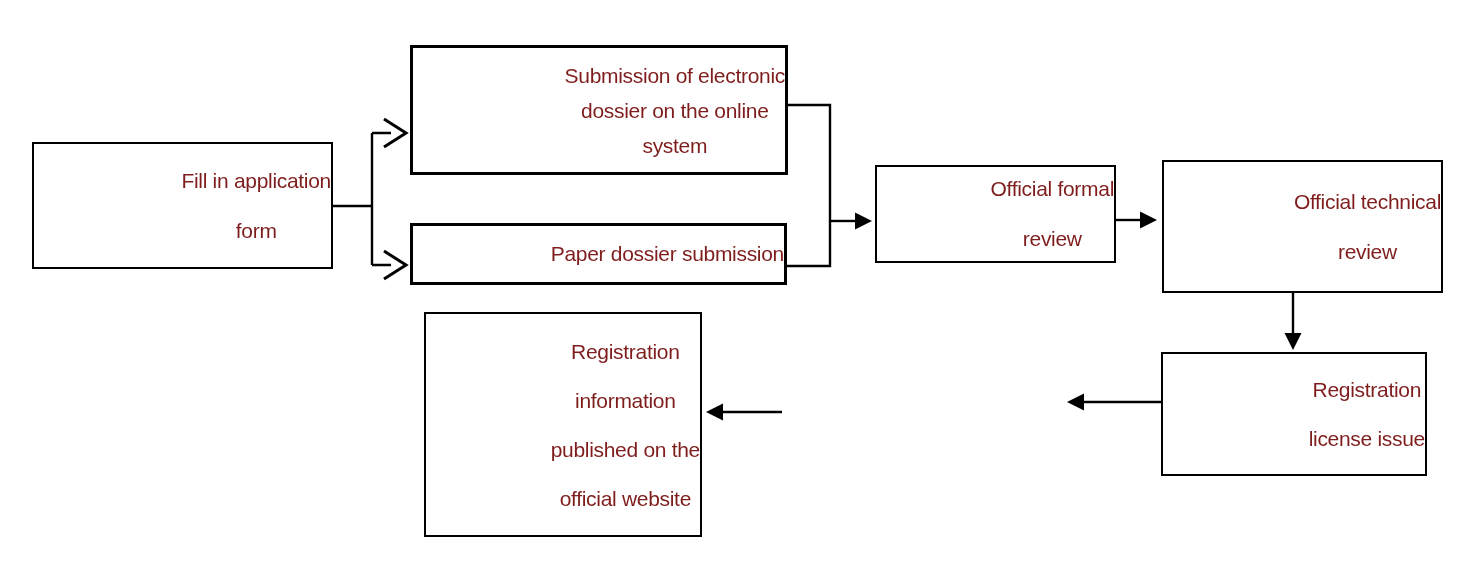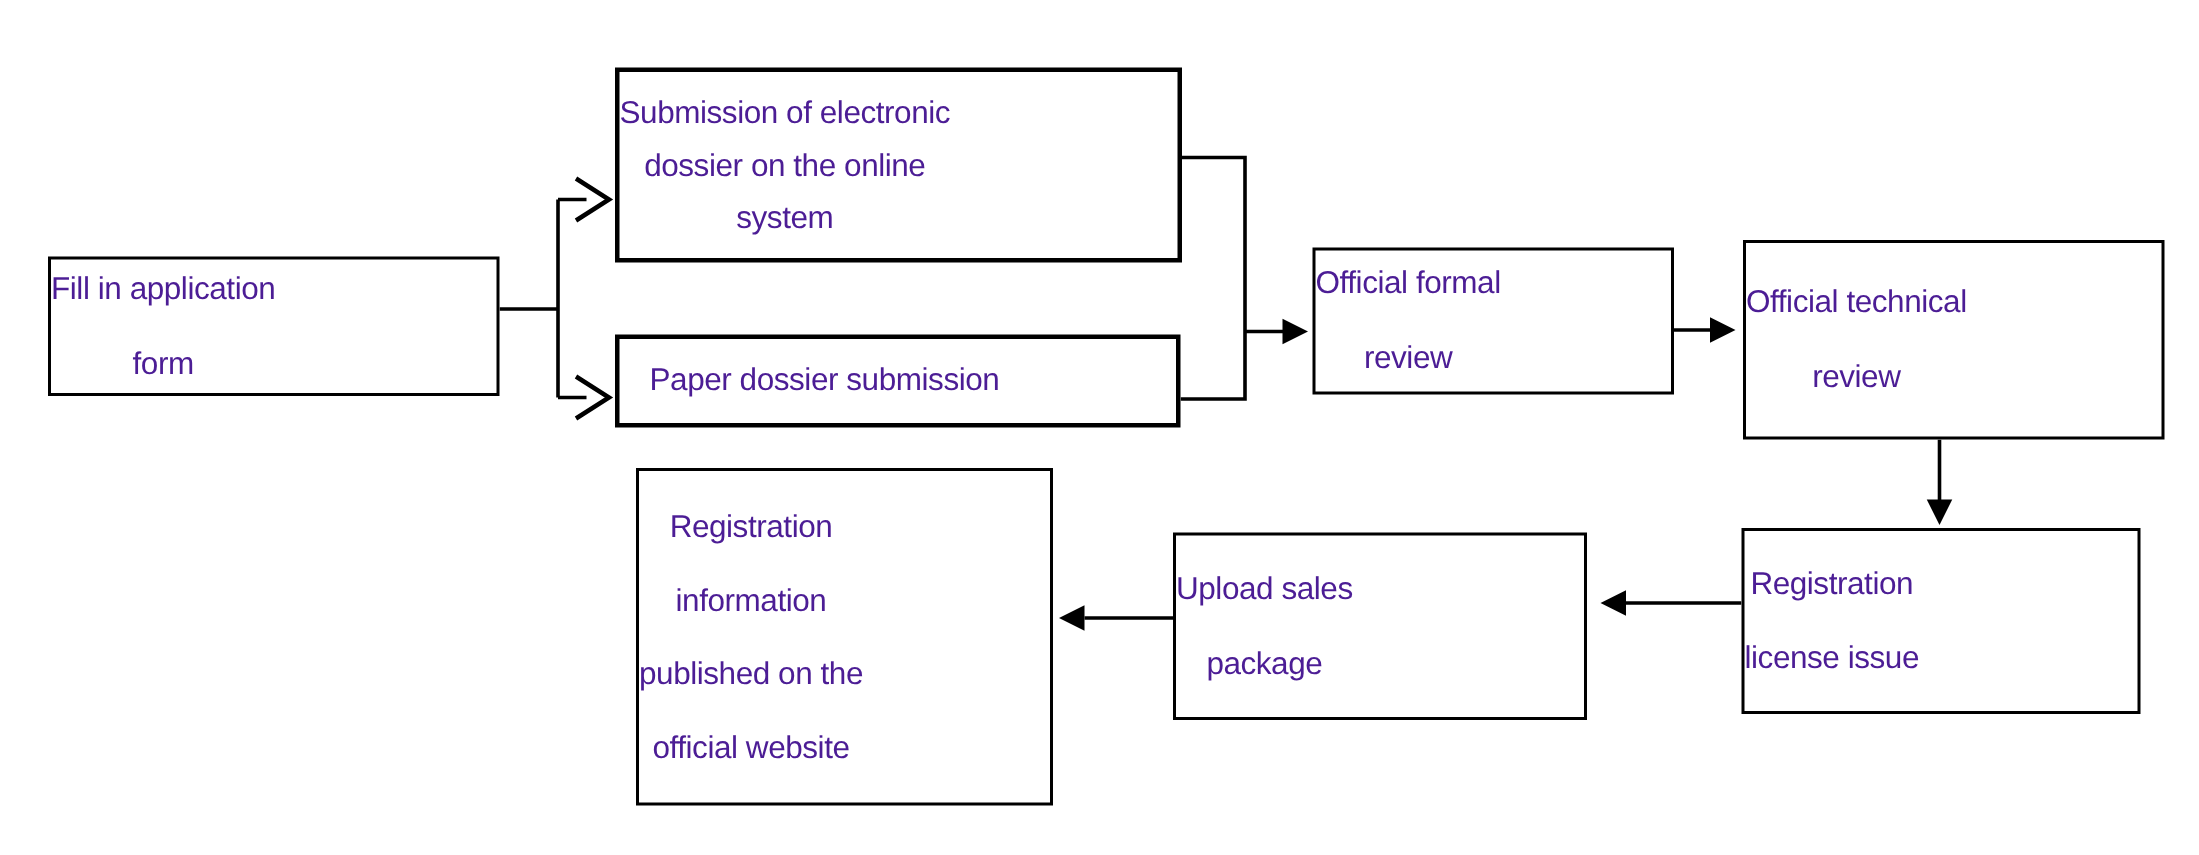--- a/index.html
+++ b/index.html
@@ -21,32 +21,32 @@
     top: 0;
     pointer-events: none;
   }
   .node {
     position: absolute;
     box-sizing: border-box;
     border: 2.5px solid #000000;
     background: #ffffff;
     display: flex;
     align-items: center;
-    justify-content: flex-start;
+    justify-content: flex-end;
     text-align: center;
-    color: #4c1d95;
+    color: #7f1d1d;
     font-size: 21px;
     letter-spacing: -0.3px;
   }
   .node span {
     white-space: pre-line;
     display: block;
   }
   
-  .n-fill       { left: 32px;   top: 171px; width: 301px; height: 93px; line-height: 50px; }
+  .n-fill       { left: 32px;   top: 142px; width: 301px; height: 127px; line-height: 50px; }
   .n-electronic { left: 410px;  top: 45px;  width: 378px; height: 130px; line-height: 35px; border-width: 3px; }
   .n-paper      { left: 410px;  top: 223px; width: 377px; height: 62px;  line-height: 30px; border-width: 3px; padding-left: 20px; }
   .n-formal     { left: 875px;  top: 165px; width: 241px; height: 98px; line-height: 50px; }
   .n-technical  { left: 1162px; top: 160px; width: 281px; height: 133px; line-height: 50px; }
   .n-license    { left: 1161px; top: 352px; width: 266px; height: 124px; line-height: 49px; }
   .n-upload     { left: 782px;  top: 355px; width: 276px; height: 125px; line-height: 50px; }
   .n-published  { left: 424px;  top: 312px; width: 278px; height: 225px; line-height: 49px; }
 </style>
 </head>
 <body>
@@ -105,24 +105,20 @@
   <div class="node n-technical">
     <span>Official technical
 review</span>
   </div>
 
   <div class="node n-license">
     <span>Registration
 license issue</span>
   </div>
 
-  <div class="node n-upload">
-    <span>Upload sales
-package</span>
-  </div>
 
   <div class="node n-published">
     <span>Registration
 information
 published on the
 official website</span>
   </div>
 
 </div>
 

